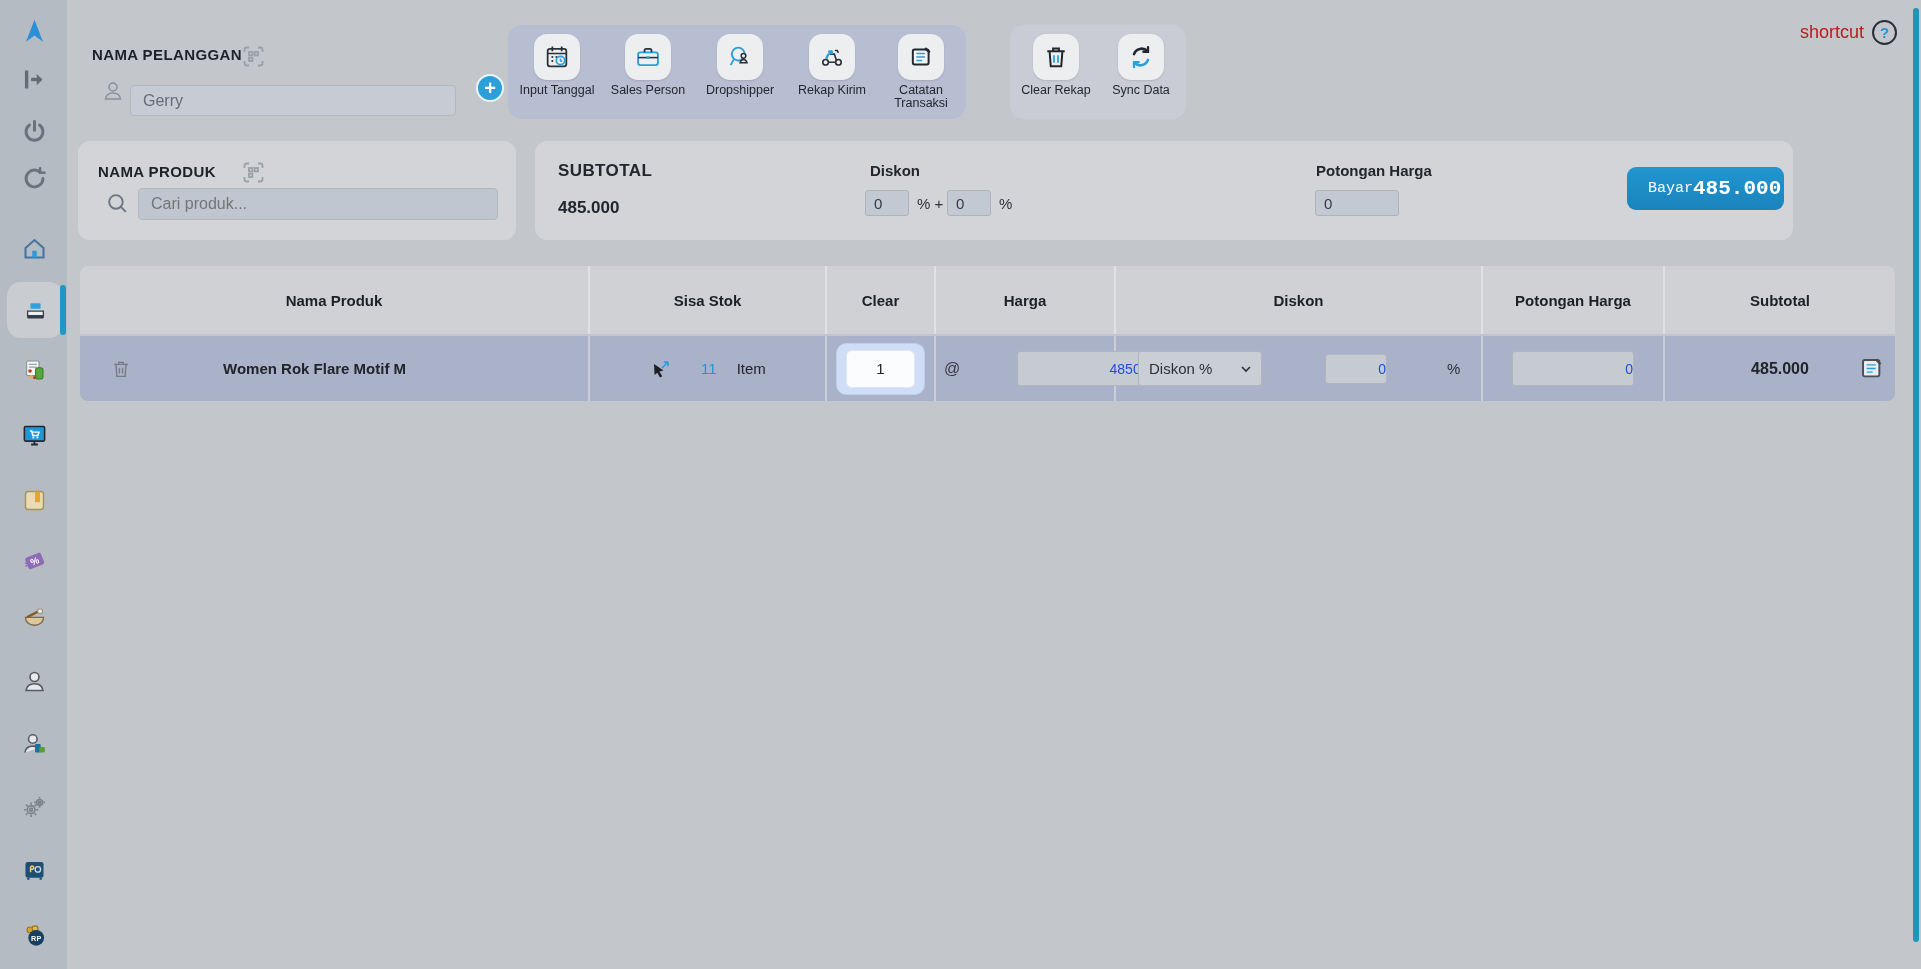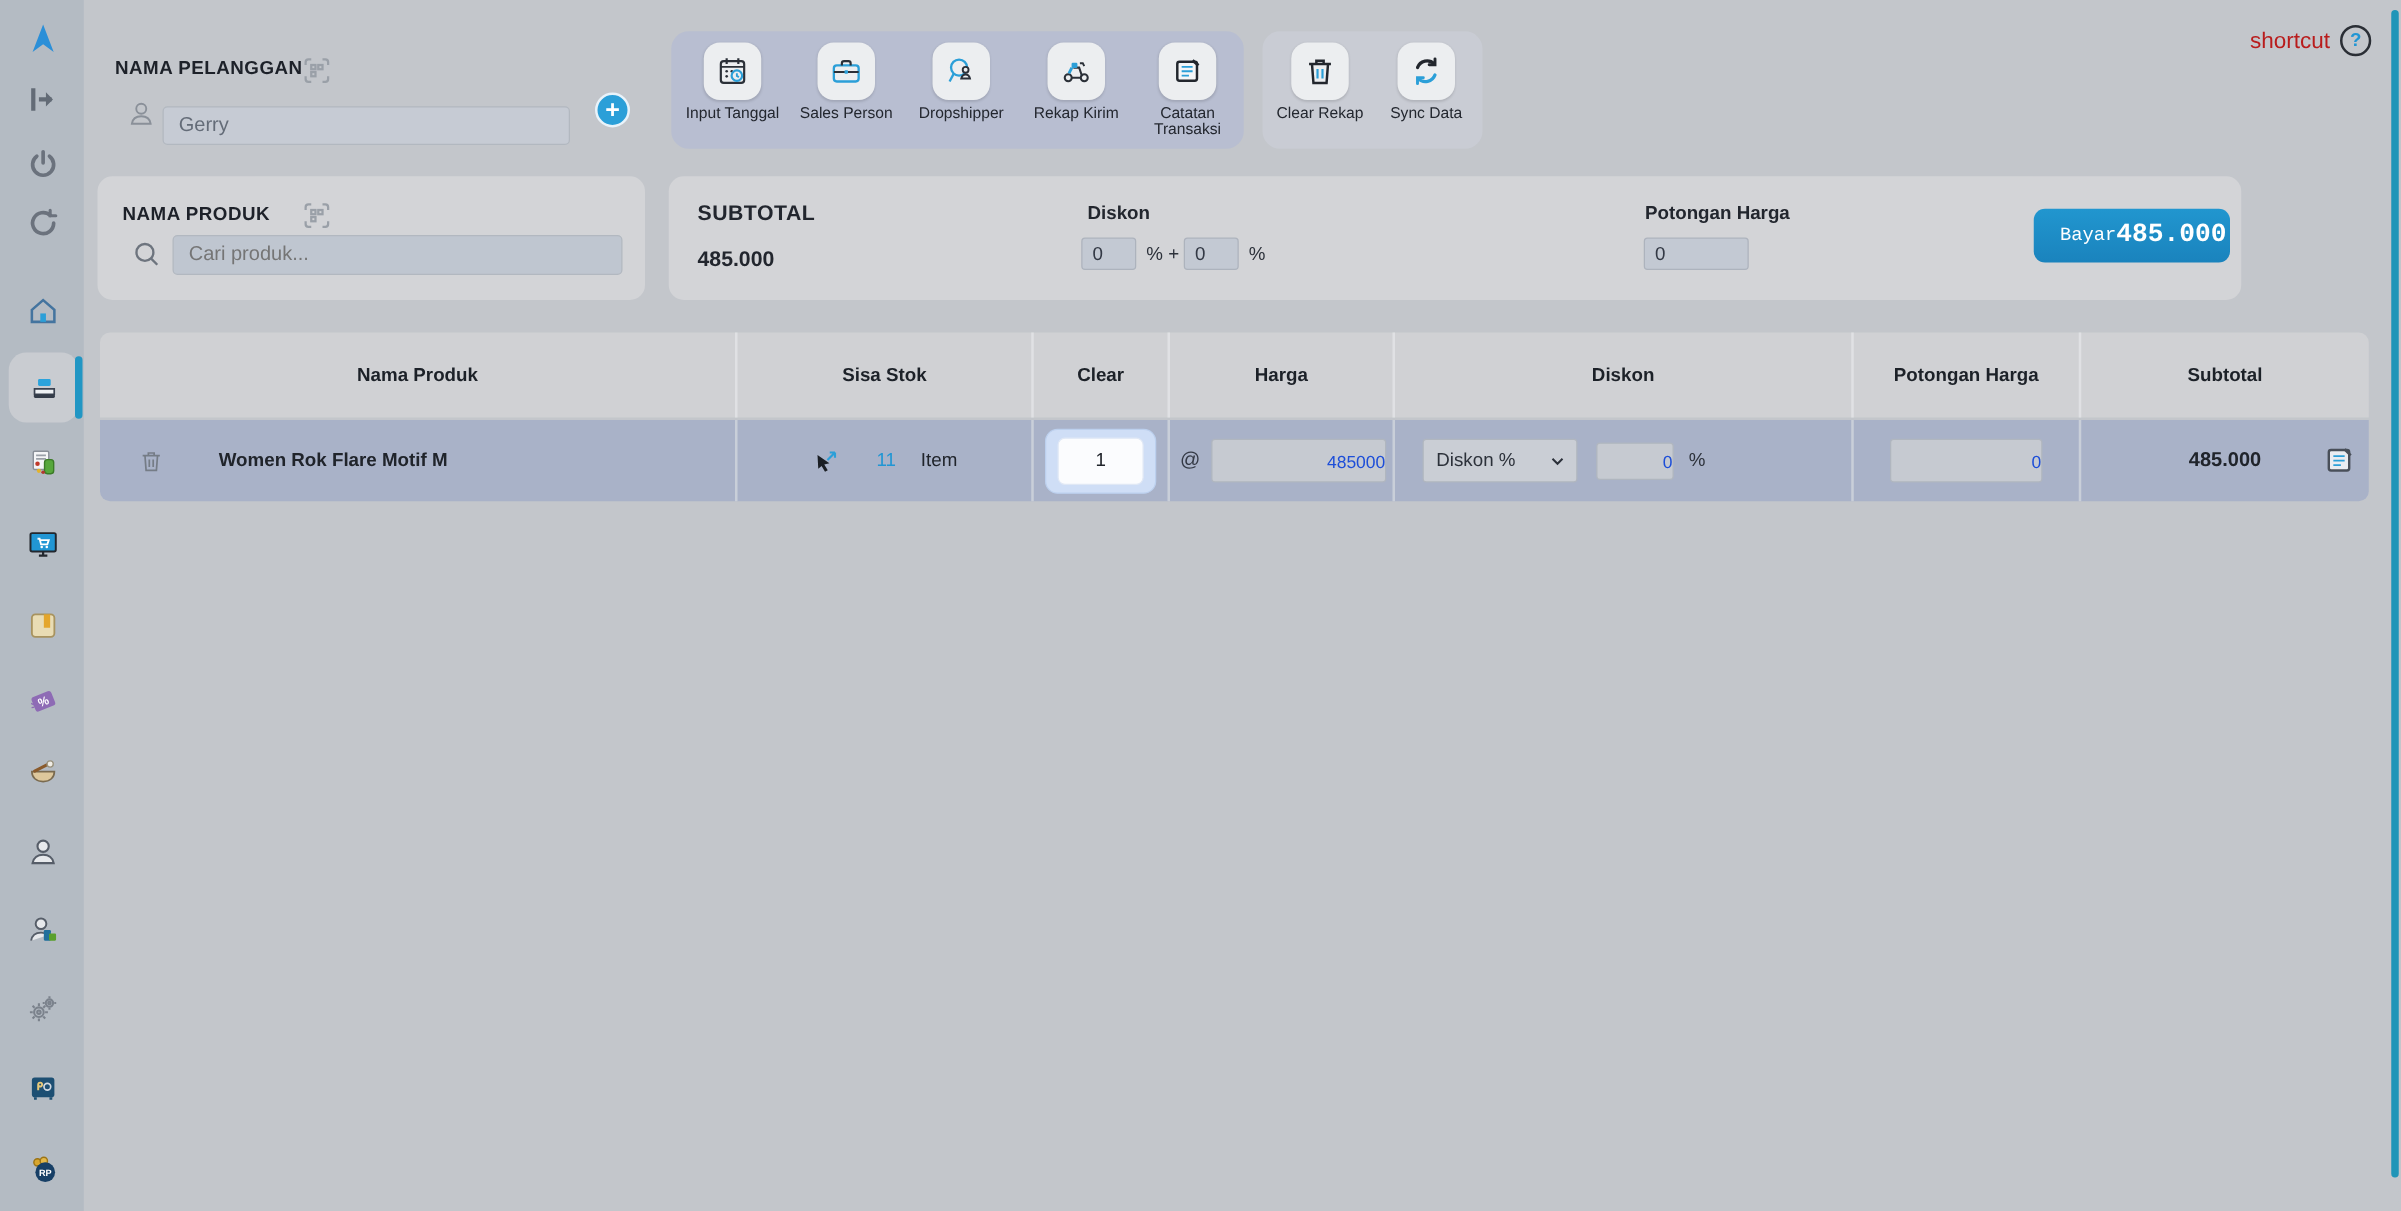--- a/index.html
+++ b/index.html
@@ -14,39 +14,39 @@
   .sb-active::after { content:""; position:absolute; right:-3px; top:3px; width:6px; height:50px; background:#2196c4; border-radius:3px; }
 
   
   .label-caps { position:absolute; font-size:15px; font-weight:bold; letter-spacing:.4px; color:#1d2129; }
   .gray-input { background:#c6cbd4; border:1px solid #b2b8c0; border-radius:4px; font-family:"Liberation Sans",sans-serif; font-size:16px; color:#646c78; outline:none; }
   .card { position:absolute; background:#d3d4d7; border-radius:12px; }
 
   .plus-btn { position:absolute; left:476px; top:74px; width:28px; height:28px; border-radius:50%; background:#2b9fd8; border:2px solid #e9f3fa; color:#fff; font-size:20px; font-weight:bold; display:flex; align-items:center; justify-content:center; line-height:1; cursor:pointer; }
 
   
-  .tb-group1 { position:absolute; left:537px; top:25px; width:458px; height:94px; background:#b8bed1; border-radius:14px; }
+  .tb-group1 { position:absolute; left:508px; top:25px; width:458px; height:94px; background:#b8bed1; border-radius:14px; }
   .tb-group2 { position:absolute; left:1010px; top:25px; width:176px; height:94px; background:#c9ccd4; border-radius:14px; }
   .tb-btn { position:absolute; top:9px; width:92px; display:flex; flex-direction:column; align-items:center; cursor:pointer; }
   .tb-tile { width:46px; height:46px; background:#eceef0; border-radius:13px; display:flex; align-items:center; justify-content:center; box-shadow:0 1px 2px rgba(0,0,0,.12); }
   .tb-tile svg { width:28px; height:28px; }
   .tb-label { margin-top:4px; font-size:12.5px; line-height:13px; color:#23272f; text-align:center; }
 
   
   .sum-input { position:absolute; background:#c3c9d3; border:1px solid #adb3bd; border-radius:3px; width:44px; height:26px; font-size:15px; color:#333945; padding-left:8px; font-family:"Liberation Sans",sans-serif; outline:none; }
   .pay-btn { position:absolute; left:1627px; top:167px; width:157px; height:43px; border-radius:9px; background:linear-gradient(180deg,#2196cf,#1a83bd); color:#fff; display:flex; align-items:center; justify-content:space-between; padding:0 13px 0 21px; cursor:pointer;font-family:Liberation Mono, monospace; }
 
   
   .table { position:absolute; left:80px; top:266px; width:1815px; }
   .tgrid { display:grid; grid-template-columns:510px 237px 109px 180px 367px 182px 230px; }
   .thead { background:#d0d1d4; height:68px; border-radius:8px 8px 0 0; }
   .th { display:flex; align-items:center; justify-content:center; font-size:15px; font-weight:bold; color:#1c2128; border-right:2px solid #e0e1e4; }
   .th:last-child { border-right:none; }
   .trow { background:#a9b2c8; height:65px; margin-top:2px; border-radius:0 0 8px 8px; }
-  .td { display:flex; align-items:center; border-right:2px solid #c9cfd9; position:relative; font-size:15px; }
+  .td { display:flex; align-items:center; border-right:2px solid #c9cfd9; position:relative; font-size:15px;gap:48px; }
   .td:last-child { border-right:none; }
   .row-input { background:#c6cad1; border:1px solid #b0b6bf; border-radius:3px; height:35px; font-size:14px; color:#1d4ed8; text-align:right; font-family:"Liberation Sans",sans-serif; outline:none; }
   .select-box { width:124px; height:35px; background:#caced5; border:1px solid #b0b6bf; border-radius:3px; display:flex; align-items:center; justify-content:space-between; padding:0 9px 0 10px; color:#2c313a; cursor:pointer; }
 
   .scrollbar { position:absolute; right:2px; top:8px; width:6px; height:934px; background:#2095b8; border-radius:3px; }
   .help { position:absolute; top:20px; left:1800px; display:flex; align-items:center; gap:8px; }
   .help-circle { width:25px; height:25px; border:2px solid #2a2e35; border-radius:50%; display:flex; align-items:center; justify-content:center; color:#2196d4; font-weight:bold; font-size:15px; cursor:pointer; }
 </style>
 </head>
 <body>

